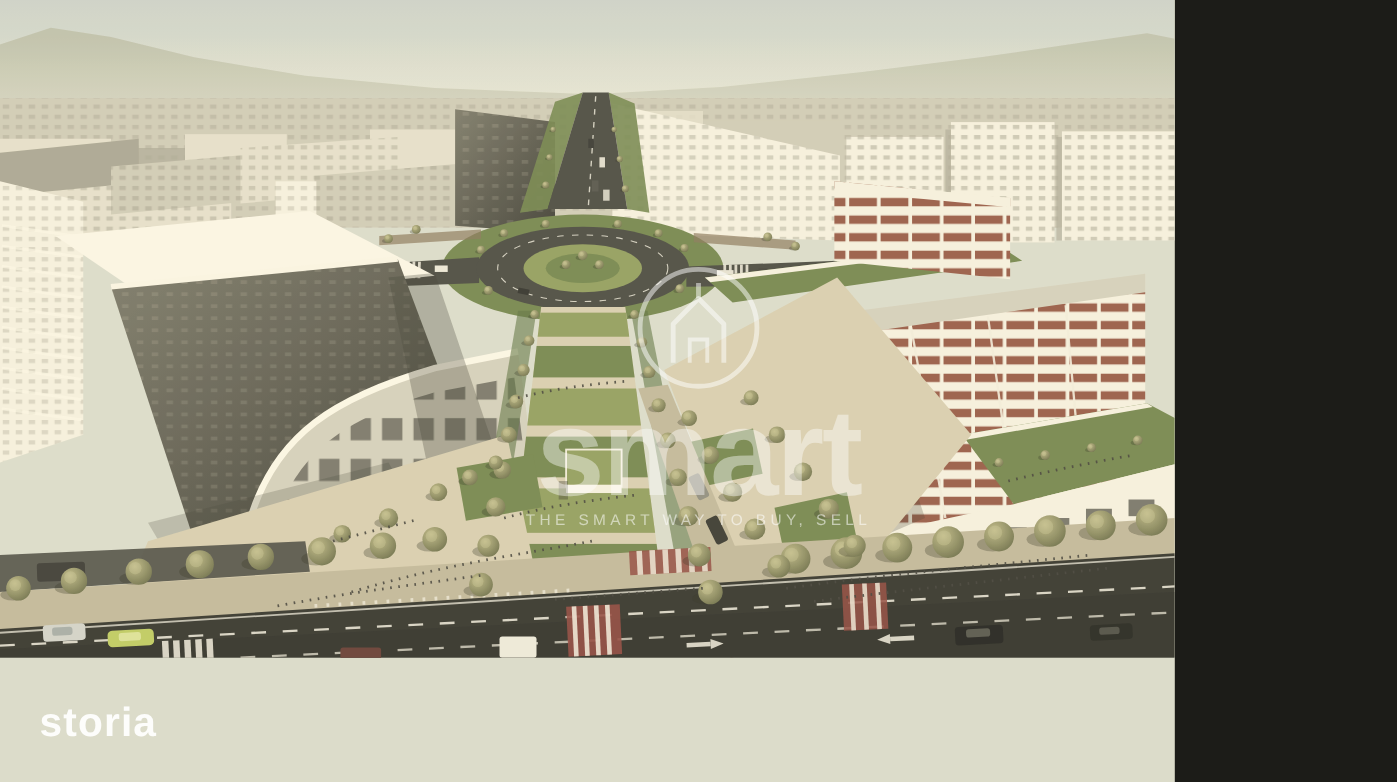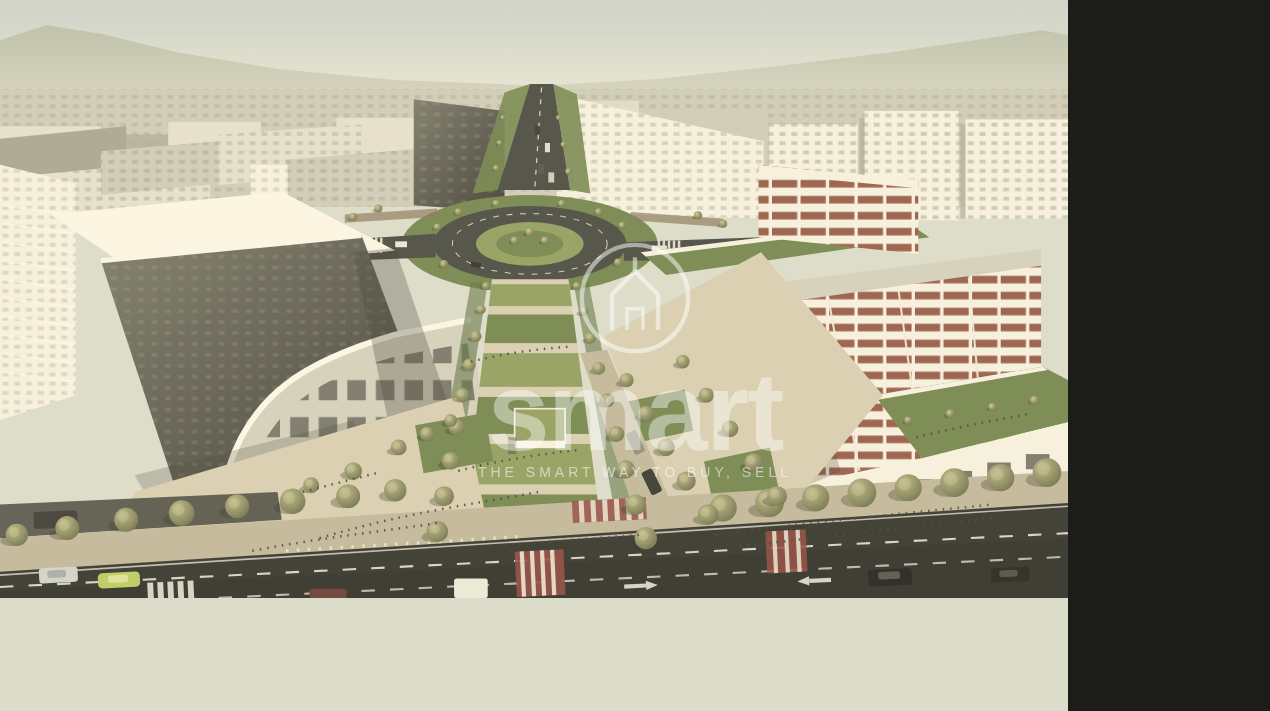--- a/index.html
+++ b/index.html
@@ -431,13 +431,16 @@
 <div class="wm-smart">
   <svg class="wm-logo" width="124" height="124" viewBox="0 0 140 140">
     <circle cx="70" cy="70" r="60" fill="none" stroke="rgba(255,255,255,.5)" stroke-width="5"></circle>
     <path d="M44,106 L44,66 L70,40 L96,66 L96,106" fill="none" stroke="rgba(255,255,255,.5)" stroke-width="5" stroke-linejoin="round"></path>
     <path d="M61,106 L61,82 L79,82 L79,106" fill="none" stroke="rgba(255,255,255,.5)" stroke-width="4"></path>
     <line x1="70" y1="40" x2="70" y2="24" stroke="rgba(255,255,255,.5)" stroke-width="5"></line>
   </svg>
   <div class="wm-word">smart</div>
   <div class="wm-tag">THE SMART WAY TO BUY, SELL</div>
 </div>
+<div class="wm-storia">
+  <span>storia</span>
 </div>
+</div>
 
 </body></html>

